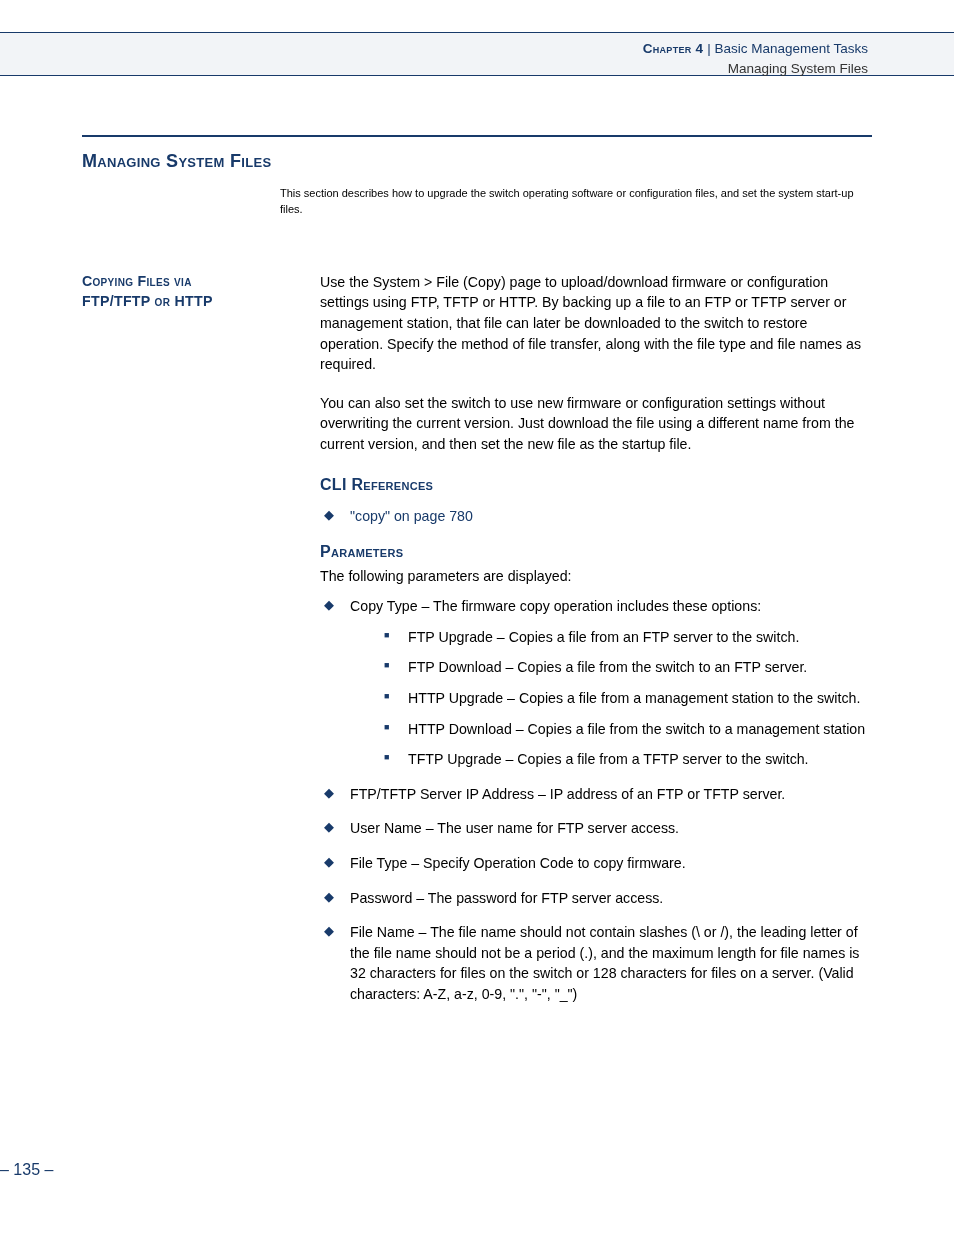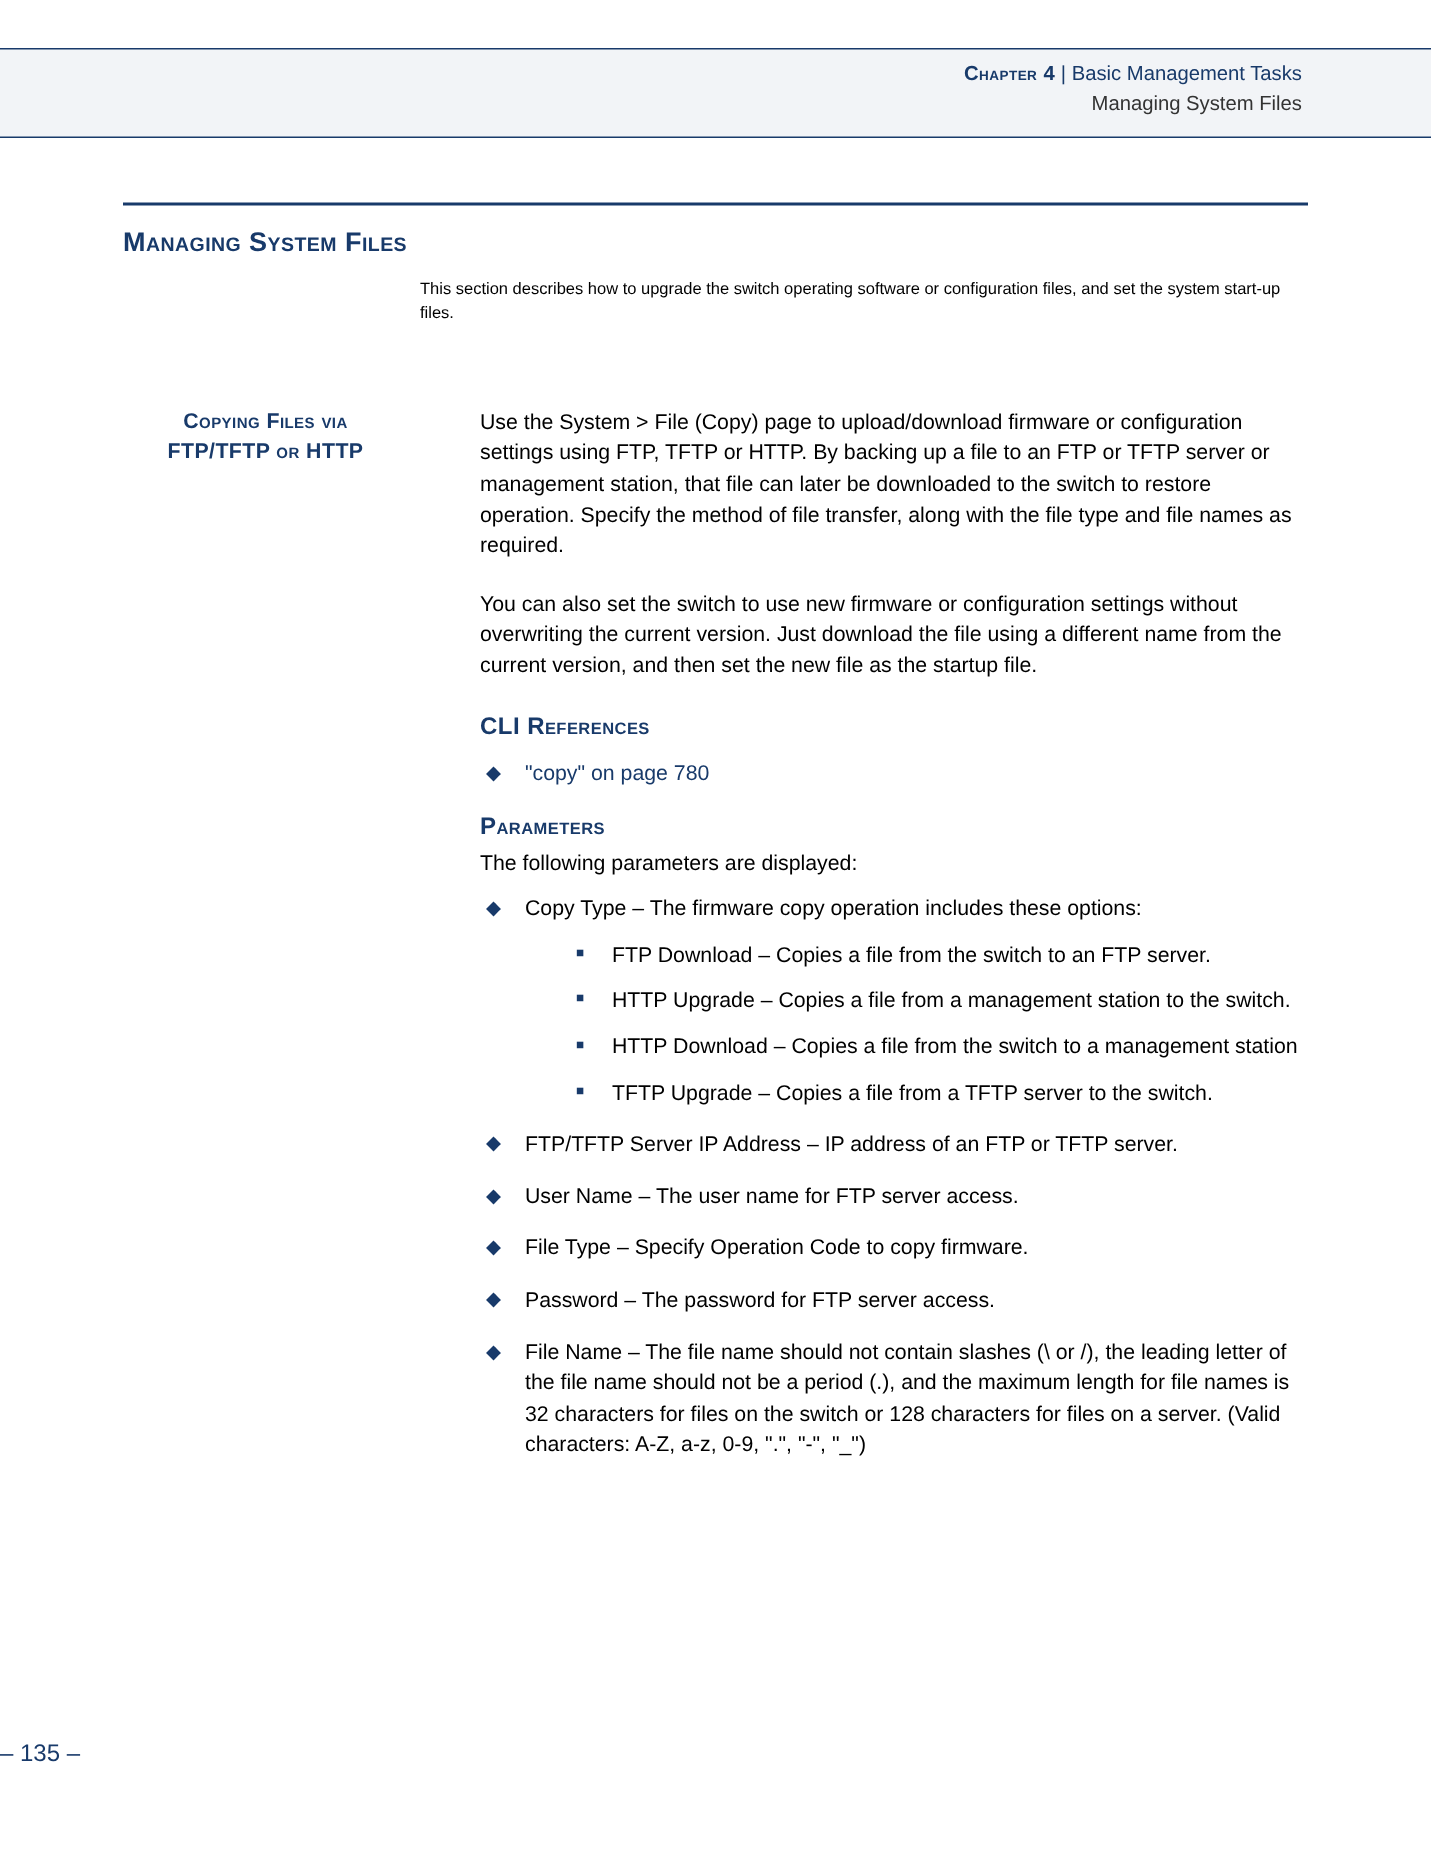--- a/index.html
+++ b/index.html
@@ -9,21 +9,21 @@
       background: #fff;
       font-family: Verdana, Geneva, sans-serif;
       color: #000;
       position: relative;
     }
     .header-band {
       position: absolute;
       top: 32px;
       left: 0;
       right: 0;
-      height: 60px;
+      height: 44px;
       background: #f2f4f7;
       border-top: 1px solid #183a6a;
       border-bottom: 1px solid #183a6a;
       padding-right: 86px;
       padding-top: 6px;
       text-align: right;
       font-size: 13.5px;
       line-height: 1.5;
     }
     .header-band .chapter { color: #183a6a; font-weight: bold; font-variant: small-caps; letter-spacing: 0.3px; }
@@ -54,21 +54,21 @@
       line-height: 1.45;
     }
     .para { margin-bottom: 18px; }
     .section-row {
       display: flex;
       margin-top: 54px;
     }
     .side-head {
       width: 198px;
       flex: 0 0 198px;
-      text-align: center;
+      text-align: left;
       padding-right: 8px;
       color: #183a6a;
       font-weight: bold;
       font-size: 14.2px;
       font-variant: small-caps;
       letter-spacing: 0.3px;
       line-height: 1.4;
     }
     .main-col {
       flex: 1;
@@ -163,20 +163,21 @@
         </li>
       </ul>
 
       <div class="subhead">Parameters</div>
       <div>The following parameters are displayed:</div>
 
       <ul class="diamond">
         <li>
           <span class="b">Copy Type</span><span> – The firmware copy operation includes these options:</span>
           <ul class="square">
+            <li>FTP Upgrade – Copies a file from an FTP server to the switch.</li>
             <li>FTP Download – Copies a file from the switch to an FTP server.</li>
             <li>HTTP Upgrade – Copies a file from a management station to the switch.</li>
             <li>HTTP Download – Copies a file from the switch to a management station</li>
             <li>TFTP Upgrade – Copies a file from a TFTP server to the switch.</li>
           </ul>
         </li>
         <li>
           <span class="b">FTP</span><span>/</span><span class="b">TFTP Server IP Address</span><span> – IP address of an FTP or TFTP server.</span>
         </li>
         <li>

